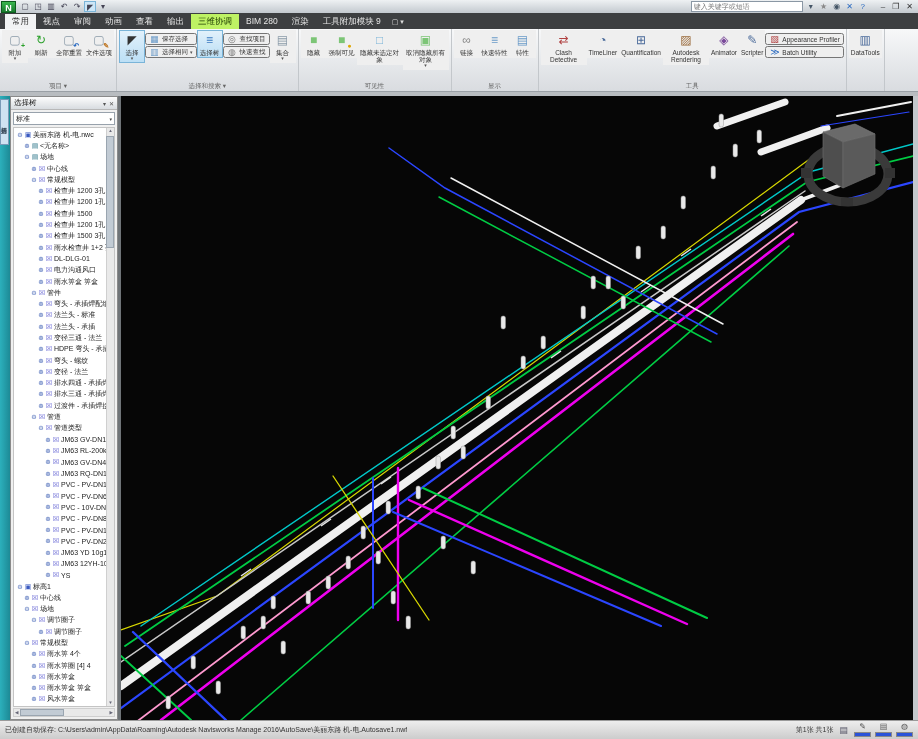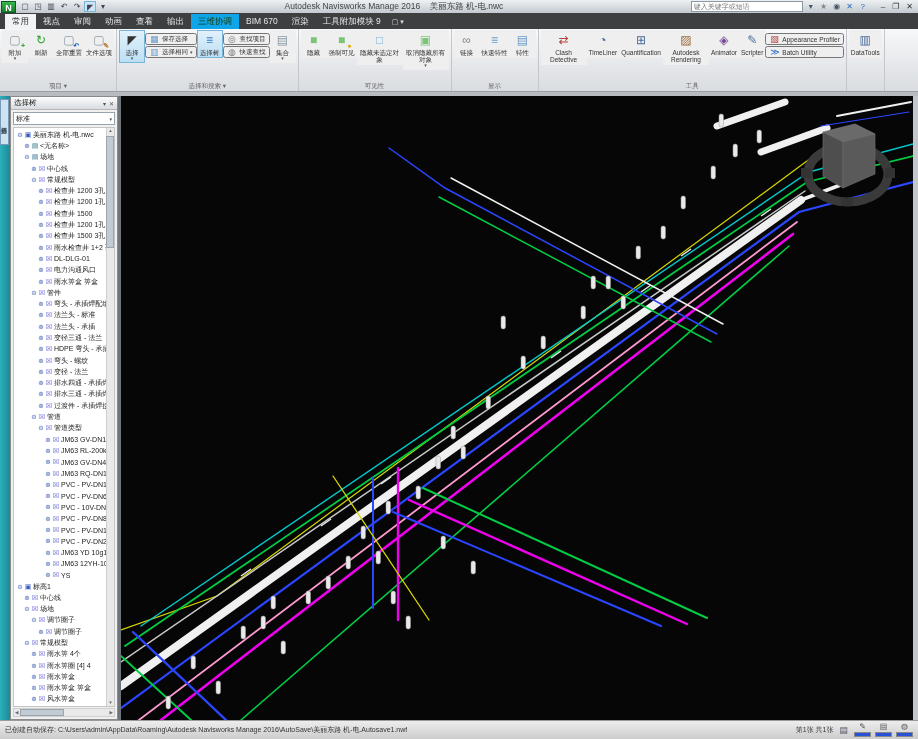--- a/index.html
+++ b/index.html
@@ -23,21 +23,21 @@
     font-family:"Liberation Sans",sans-serif;}
   .ic-i{font-size:8px;line-height:10px;width:10px;text-align:center;color:#456;}
   .winbtns{display:flex;gap:7px;margin-left:10px;margin-right:5px;font-size:8px;color:#333;}
   .winbtns span{cursor:default;}
 
   
   .tabrow{position:absolute;top:13px;left:0;right:0;height:16px;background:#3d3f41;
     display:flex;align-items:flex-end;padding-left:5px;z-index:5;}
   .tab{font-size:8.5px;color:#e6e6e6;padding:2px 7px;line-height:11px;white-space:nowrap;}
   .tab.active{background:#f2f3f4;color:#222;}
-  .tab.hl{background:#0ea5e9;color:#1c3a00;}
+  .tab.hl{background:#bef264;color:#1c3a00;}
   .ribextra{color:#ddd;font-size:7px;margin-left:4px;padding-bottom:3px;}
 
   
   .ribbon{position:absolute;top:29px;left:0;right:0;height:63px;
     background:linear-gradient(#f7f8f9,#d9dce0);border-bottom:1px solid #9aa0a6;
     display:flex;align-items:stretch;box-sizing:border-box;z-index:5;}
   .group{position:relative;border-right:1px solid #c3c7cb;padding:1px 2px 10px;}
   .gitems{display:flex;align-items:flex-start;height:52px;}
   .glabel{position:absolute;left:0;right:0;bottom:0;height:10px;font-size:6.5px;color:#666;
     text-align:center;line-height:10px;white-space:nowrap;}
@@ -111,25 +111,20 @@
     <div class="applogo">N</div>
     <div class="qat" id="qat">
         <span class="qi">▢</span>
         <span class="qi">◳</span>
         <span class="qi">▥</span>
         <span class="qi">↶</span>
         <span class="qi">↷</span>
         <span class="qi hl">◤</span>
         <span class="qi">▾</span>
       </div>
-    <div class="wtitle">
-      <span>Autodesk Navisworks Manage 2016</span>
-      <span>&nbsp;&nbsp;</span>
-      <span>美丽东路 机-电.nwc</span>
-    </div>
     <div class="infocenter">
       <input class="ic-search" placeholder="键入关键字或短语" style="">
       <span id="icicons" style="display:flex;gap:3px;">
           <span class="ic-i" style="color: rgb(68, 85, 102);">▾</span>
           <span class="ic-i" style="color: rgb(136, 136, 136);">★</span>
           <span class="ic-i" style="color: rgb(68, 85, 102);">◉</span>
           <span class="ic-i" style="color: rgb(42, 106, 192);">✕</span>
           <span class="ic-i" style="color: rgb(42, 106, 192);">?</span>
         </span>
       <span class="winbtns">
@@ -141,21 +136,21 @@
   </div>
 
   <div class="tabrow" id="tabs">
       <span class="tab active">常用</span>
       <span class="tab">视点</span>
       <span class="tab">审阅</span>
       <span class="tab">动画</span>
       <span class="tab">查看</span>
       <span class="tab">输出</span>
       <span class="tab hl">三维协调</span>
-      <span class="tab">BIM 670</span>
+      <span class="tab">BIM 280</span>
       <span class="tab">渲染</span>
       <span class="tab">工具附加模块 9</span>
       <span class="ribextra">▢ ▾</span>
     </div>
 
   <div class="ribbon" id="ribbon">
       <section class="group">
         <div class="gitems">
           <button class="rbtn">
             <span class="ricon">

